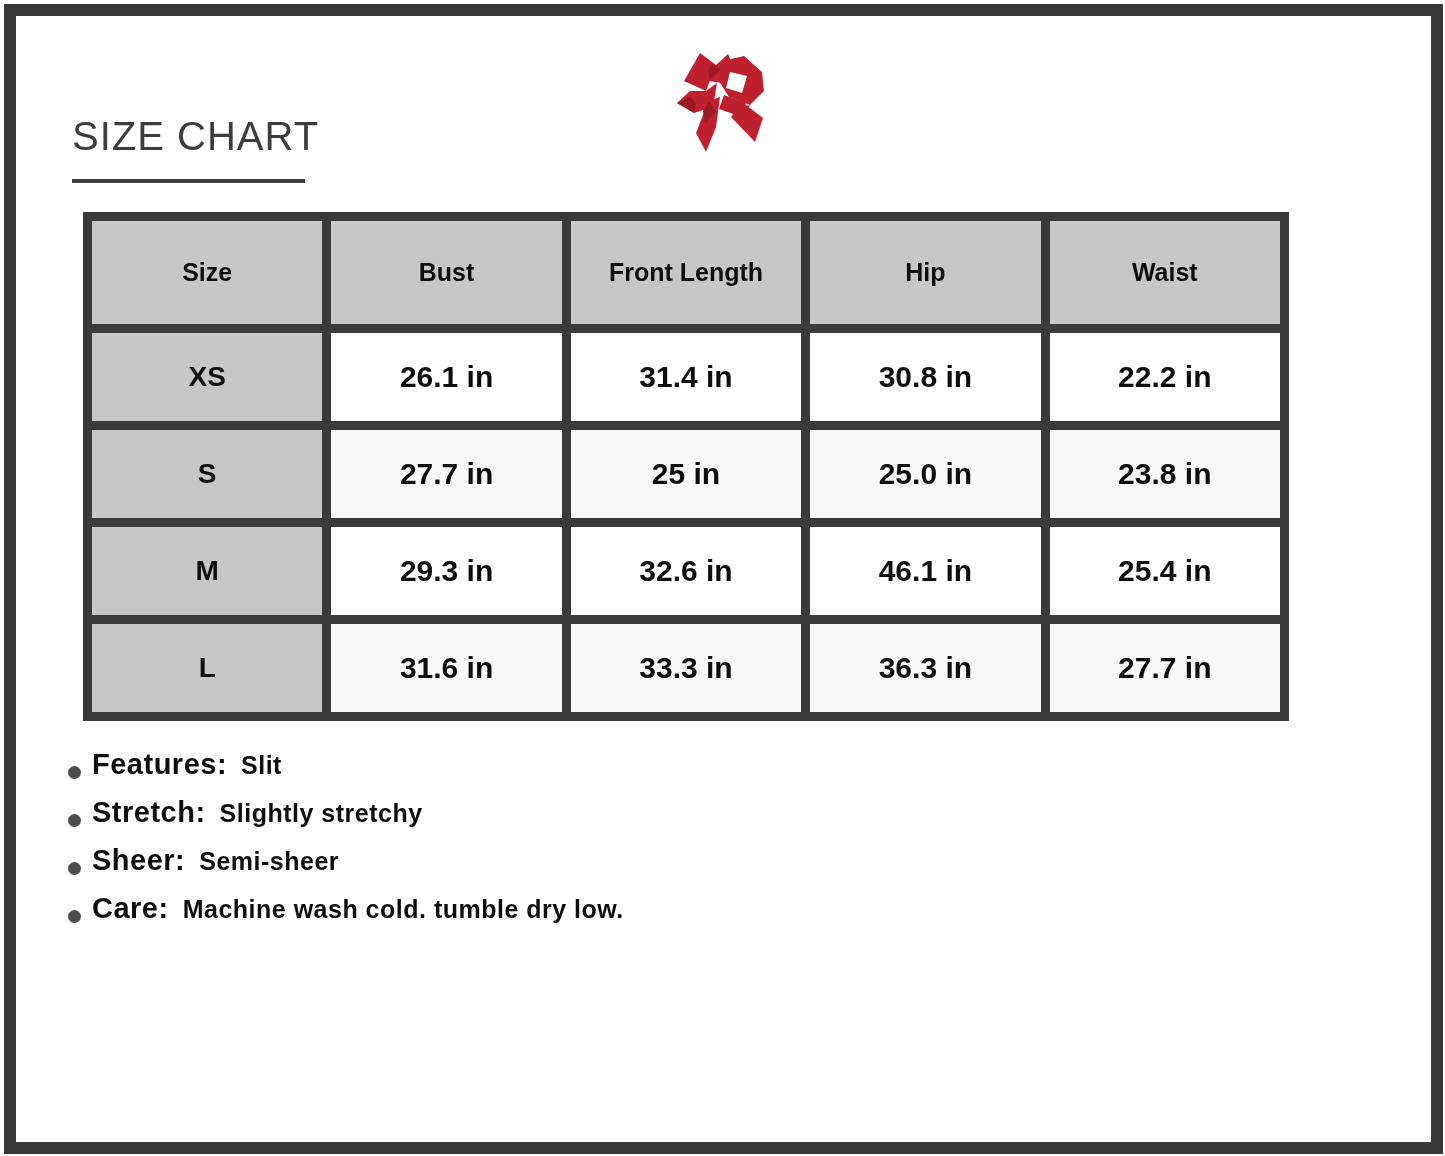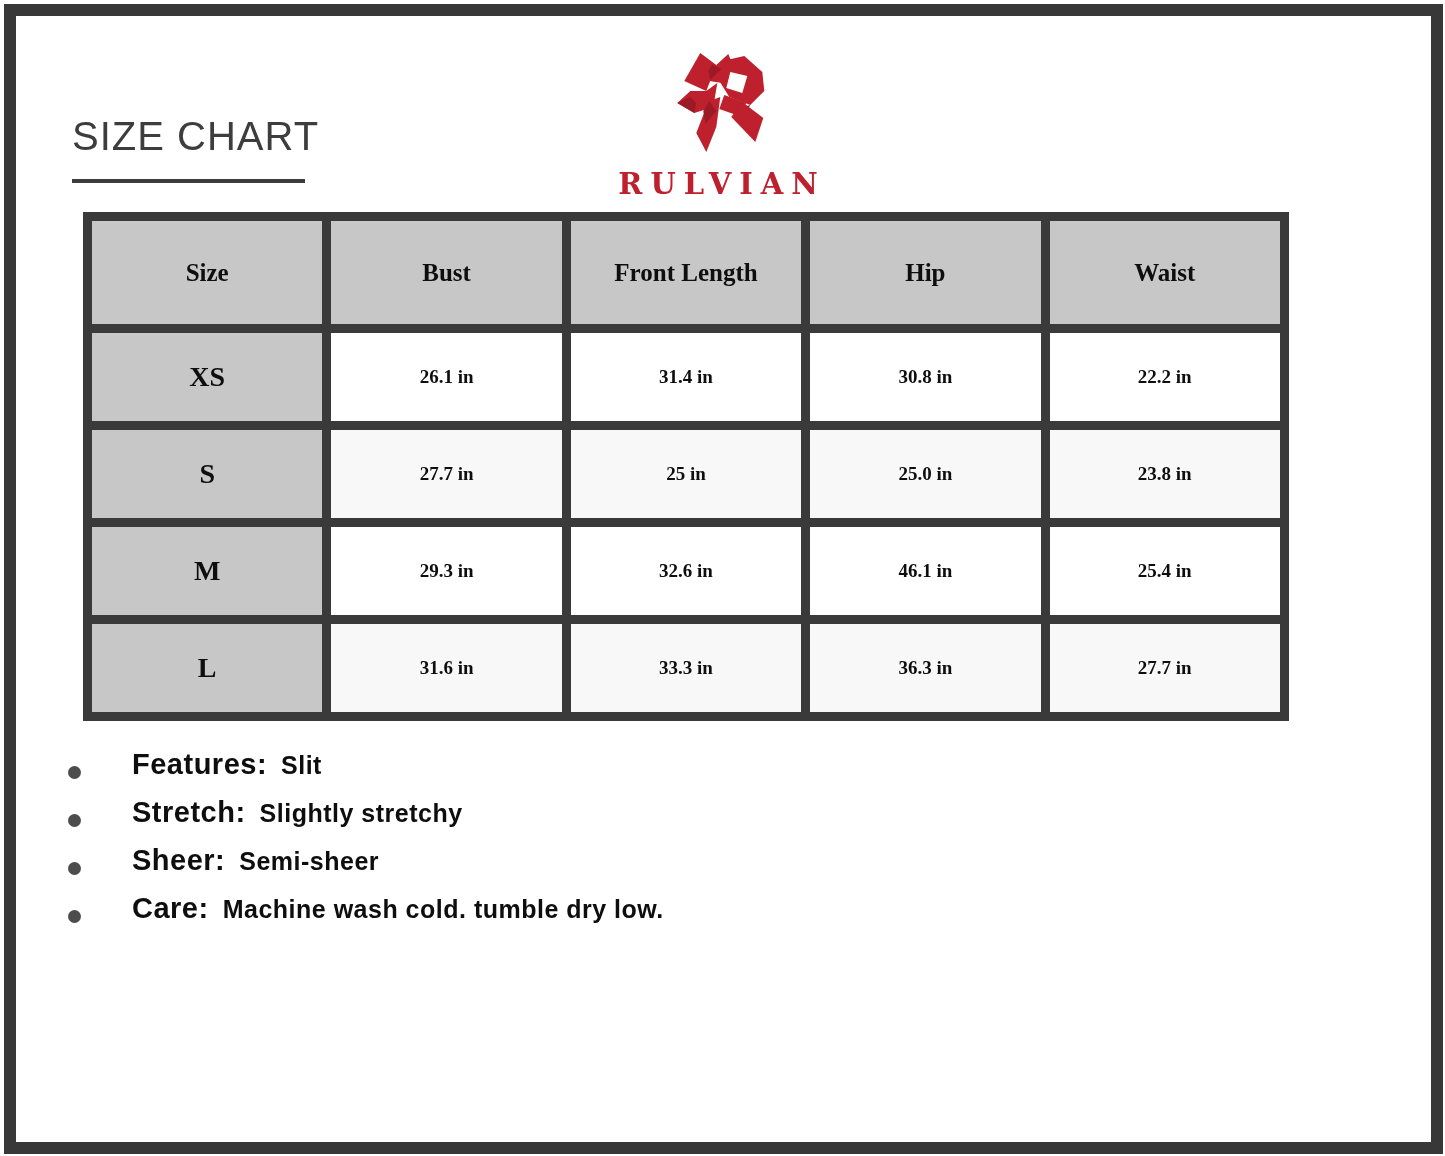--- a/index.html
+++ b/index.html
@@ -17,36 +17,36 @@
   .page-title{font-size:40px;font-weight:normal;color:var(--title_gray);letter-spacing:1px;line-height:1;}
   .title-underline{width:233px;height:4px;background:var(--title_gray);margin-top:23px;}
 
   
   .logo{position:absolute;left:722px;top:50px;transform:translateX(-50%);text-align:center;}
   .logo svg{display:block;margin:0 auto;}
   .brand-name{margin-top:5px;font-family:"DejaVu Serif", serif;font-weight:bold;font-size:29px;
     letter-spacing:8px;color:var(--accent);white-space:nowrap;}
 
   
-  table.size-table{position:absolute;left:83px;top:212px;width:1206px;border-collapse:collapse;table-layout:fixed;font-family:Liberation Serif, serif;}
+  table.size-table{position:absolute;left:83px;top:212px;width:1206px;border-collapse:collapse;table-layout:fixed;}
   .size-table th,.size-table td{
     border:9px solid var(--grid);text-align:center;vertical-align:middle;color:var(--text_black);
   }
   .size-table th{height:101px;background:var(--cell_gray);font-size:25px;font-weight:bold;}
-  .size-table td{height:86px;font-size:19px;font-weight:bold;background:#ffffff;}
+  .size-table td{height:86px;font-size:30px;font-weight:bold;background:#ffffff;}
   .size-table td.size-cell{background:var(--cell_gray);font-size:28px;}
   .size-table tr.alt td{background:var(--row_alt);}
   .size-table tr.alt td.size-cell{background:var(--cell_gray);}
 
   
   .details{position:absolute;left:68px;top:748px;}
   .detail-item{display:flex;align-items:baseline;height:48px;}
   .bullet-dot{width:13px;height:13px;border-radius:50%;background:var(--bullet_gray);
     align-self:center;margin-right:11px;flex:0 0 auto;}
-  .detail-label{font-size:29px;font-weight:bold;color:var(--text_black);letter-spacing:0.5px;margin-left:40px;}
+  .detail-label{font-size:29px;font-weight:bold;color:var(--text_black);letter-spacing:0.5px;}
   .detail-value{font-size:25px;font-weight:bold;color:var(--text_black);margin-left:14px;letter-spacing:0.5px;}
 
   .lf{fill:var(--accent);} .ld{fill:var(--accent_dark);} .lw{fill:#ffffff;}
 </style>
 </head>
 <body style="--accent: #bf202e; --accent_dark: #9c1a26; --frame: #383838; --grid: #3a3a3a; --cell_gray: #c7c7c7; --row_alt: #f8f8f8; --title_gray: #3d3d3d; --text_black: #0e0e0e; --bullet_gray: #4d4d4d;">
 
 <div class="frame"></div>
 
 <div class="title-block">
@@ -62,21 +62,20 @@
     <polygon class="lf" points="34,40 45,32 41,56 22,62 5,52 18,40"></polygon>
     <polygon class="ld" points="22,62 5,52 18,46 24,52"></polygon>
     <polygon class="lf" points="37,50 48,46 44,76 34,101 24,82 31,64"></polygon>
     <polygon class="ld" points="37,50 44,60 33,73 31,60"></polygon>
     <polygon class="lf" points="50,10 72,5 90,21 92,40 78,54 57,46 47,30"></polygon>
     <polygon class="lf" points="52,44 74,52 67,65 47,58"></polygon>
     <polygon class="ld" points="64,58 78,54 71,67"></polygon>
     <polygon class="lf" points="70,51 91,67 83,91 59,66"></polygon>
     <polygon class="lw" points="58,21 75,25 70,42 54,37"></polygon>
   </svg>
-  <div class="brand-name">RULVIAN</div>
 </div>
 
 <table class="size-table">
   <thead>
     <tr>
       <th>Size</th>
       <th>Bust</th>
       <th>Front Length</th>
       <th>Hip</th>
       <th>Waist</th>

